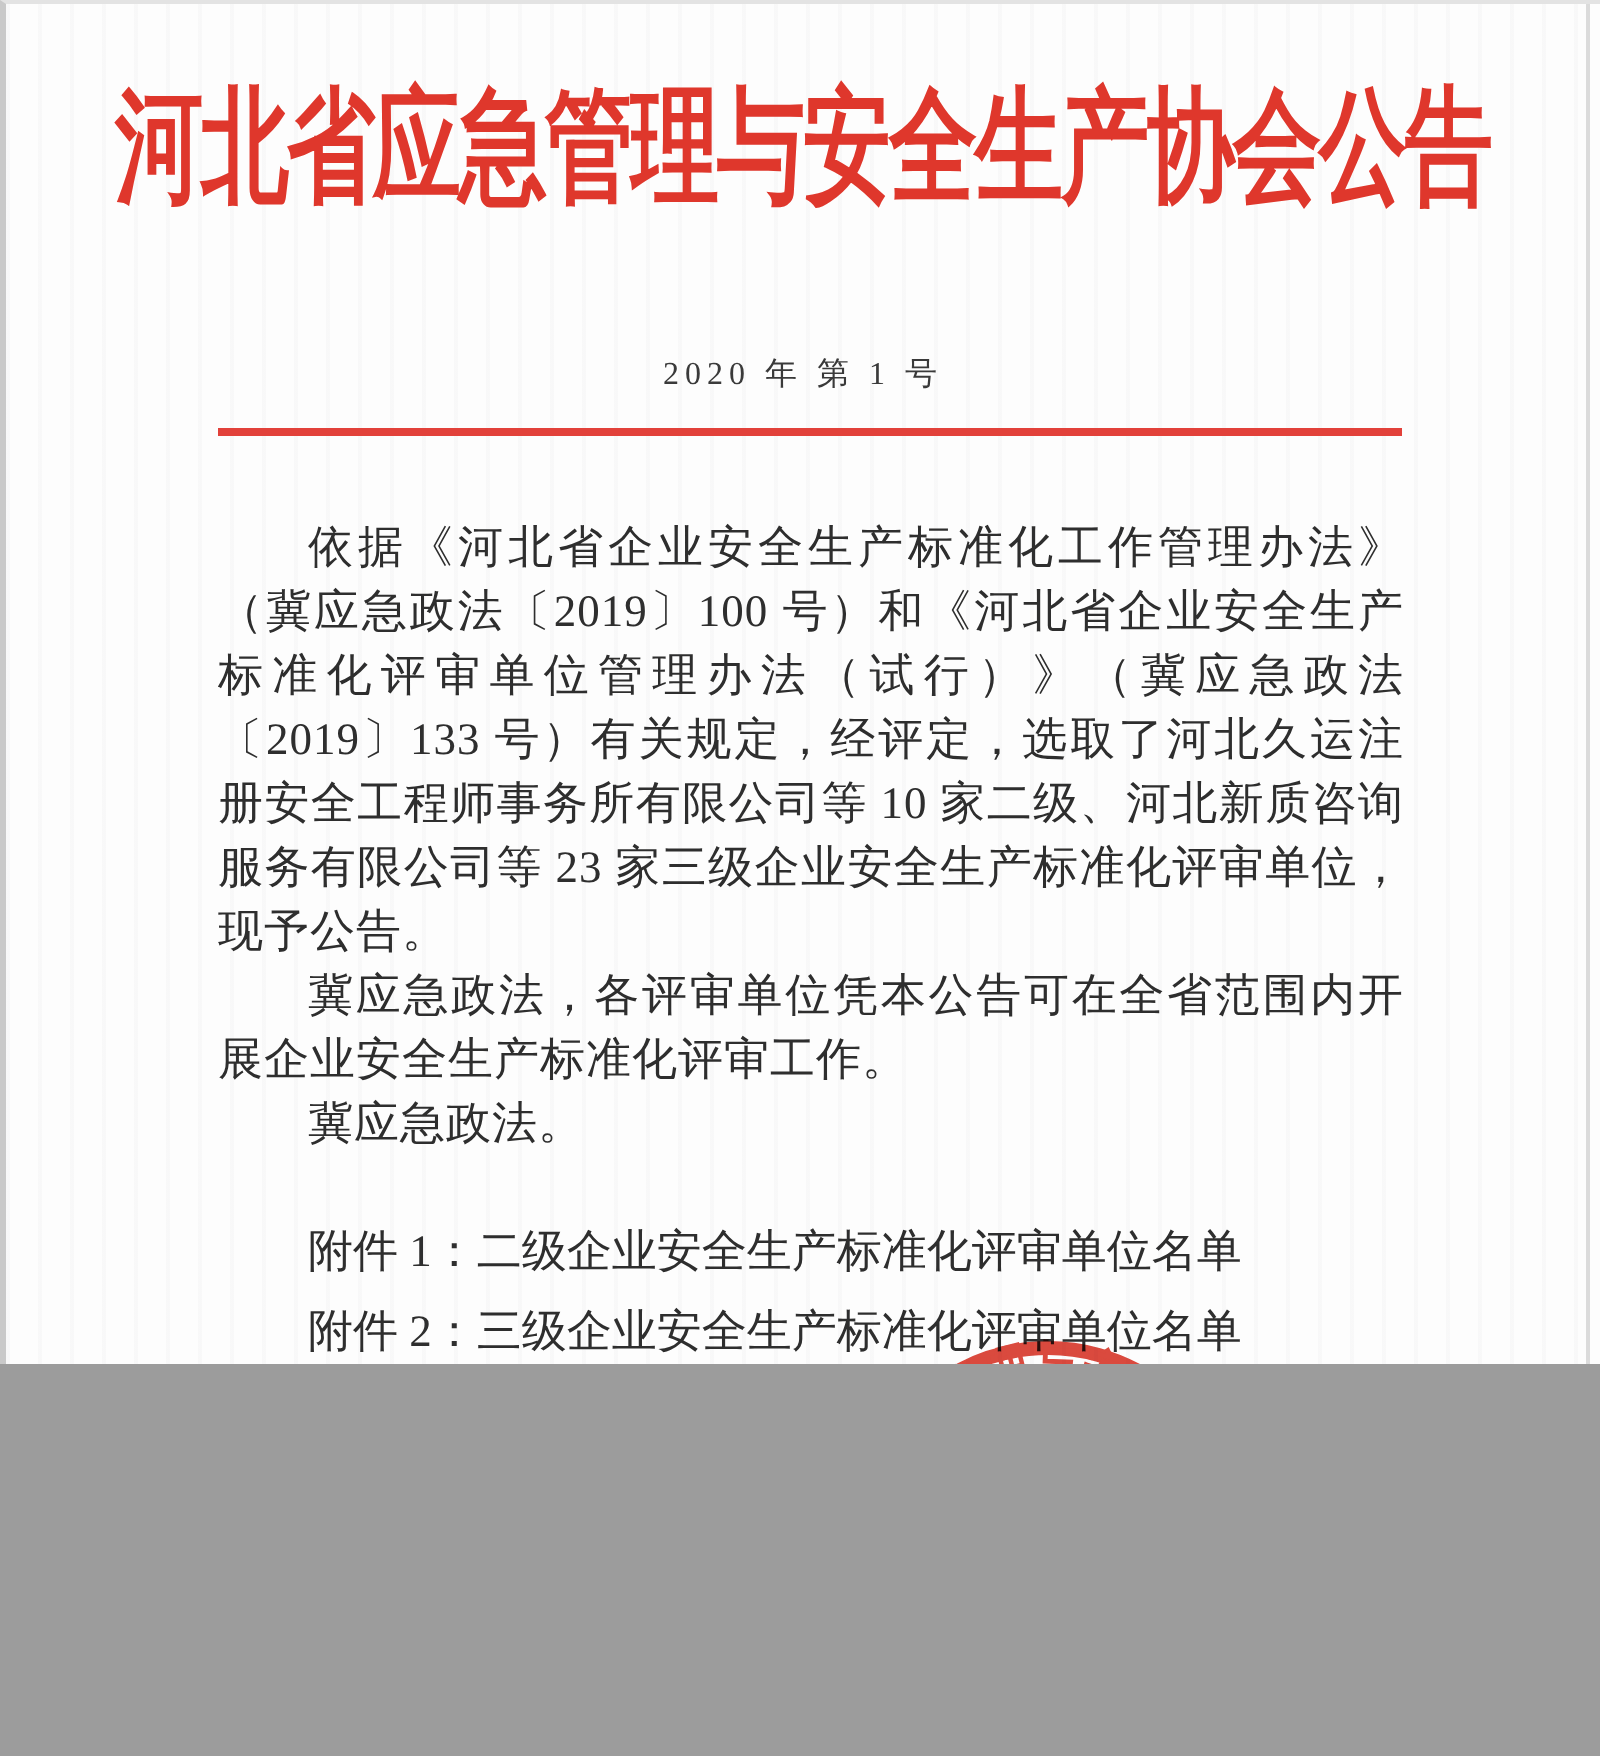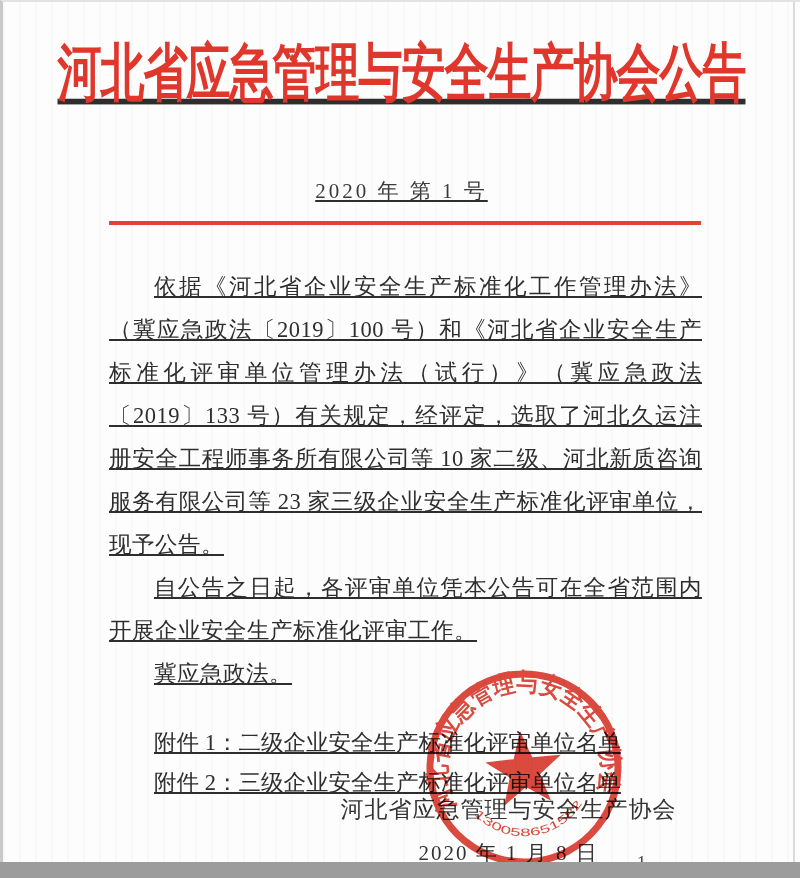--- a/index.html
+++ b/index.html
@@ -1,62 +1,61 @@
 <!DOCTYPE html>
 <html><head>
 <meta charset="utf-8">
 <style>
   html,body{margin:0;padding:0;background:#9c9c9c;}
   .page{
     position:relative;
-    width:800px;height:862px;
+    width:800px;height:682px;
     margin:0 auto;
     background:
       repeating-linear-gradient(90deg, rgba(120,120,130,0.035) 0 2px, rgba(255,255,255,0) 2px 16px),
       #fdfdfd;
     border-left:3px solid #c9c9c9;
     border-top:2px solid #e3e3e3;
     box-sizing:border-box;
     overflow:hidden;
     font-family:"Liberation Serif","DejaVu Serif",serif;
     color:#2e2e2e;
-    text-decoration:underline;
   }
   .edge-right{
     position:absolute;top:0;right:5px;width:2px;height:100%;
     background:#c9c9c9;opacity:.65;
   }
   .doc-title{
     margin-top:30px;
     text-align:center;
     font-size:44px;
     font-weight:bold;
     letter-spacing:-1px;
     color:#df372c;
     transform:scaleY(1.42);
     transform-origin:50% 0;
     white-space:nowrap;
   }
   .issue-line{
     margin-top:86px;
     text-align:center;
-    font-size:21px;
+    font-size:16px;
     letter-spacing:3px;
     color:#3a3a3a;
   }
   .red-rule{
     margin:16px auto 0 106px;
     width:592px;height:4px;
     background:#e2413a;
   }
   .body-text{
     margin-top:40px;
     padding:0 98px 0 106px;
     font-size:22.5px;
-    line-height:43px;
+    line-height:32px;
     text-align:justify;
     letter-spacing:.5px;
   }
   .body-text p{margin:0;text-indent:2em;}
   .attachments{
     margin-top:28px;
     padding:0 98px 0 106px;
     font-size:22.5px;
     line-height:40px;
   }
@@ -96,21 +95,21 @@
   <div class="edge-right"></div>
 
   <div class="doc-title">河北省应急管理与安全生产协会公告</div>
 
   <div class="issue-line">2020 年 第 1 号</div>
 
   <div class="red-rule"></div>
 
   <div class="body-text">
     <p>依据《河北省企业安全生产标准化工作管理办法》（冀应急政法〔2019〕100 号）和《河北省企业安全生产标准化评审单位管理办法（试行）》（冀应急政法〔2019〕133 号）有关规定，经评定，选取了河北久运注册安全工程师事务所有限公司等 10 家二级、河北新质咨询服务有限公司等 23 家三级企业安全生产标准化评审单位，现予公告。</p>
-    <p>自公告之日起，各评审单位凭本公告可在全省范围内开展企业安全生产标准化评审工作。</p>
+    <p>冀应急政法，各评审单位凭本公告可在全省范围内开展企业安全生产标准化评审工作。</p>
     <p>冀应急政法。</p>
   </div>
 
   <div class="attachments">
     <div>附件 1：二级企业安全生产标准化评审单位名单</div>
     <div>附件 2：三级企业安全生产标准化评审单位名单</div>
   </div>
 
   <div class="signature">
     <div class="org">河北省应急管理与安全生产协会</div>

